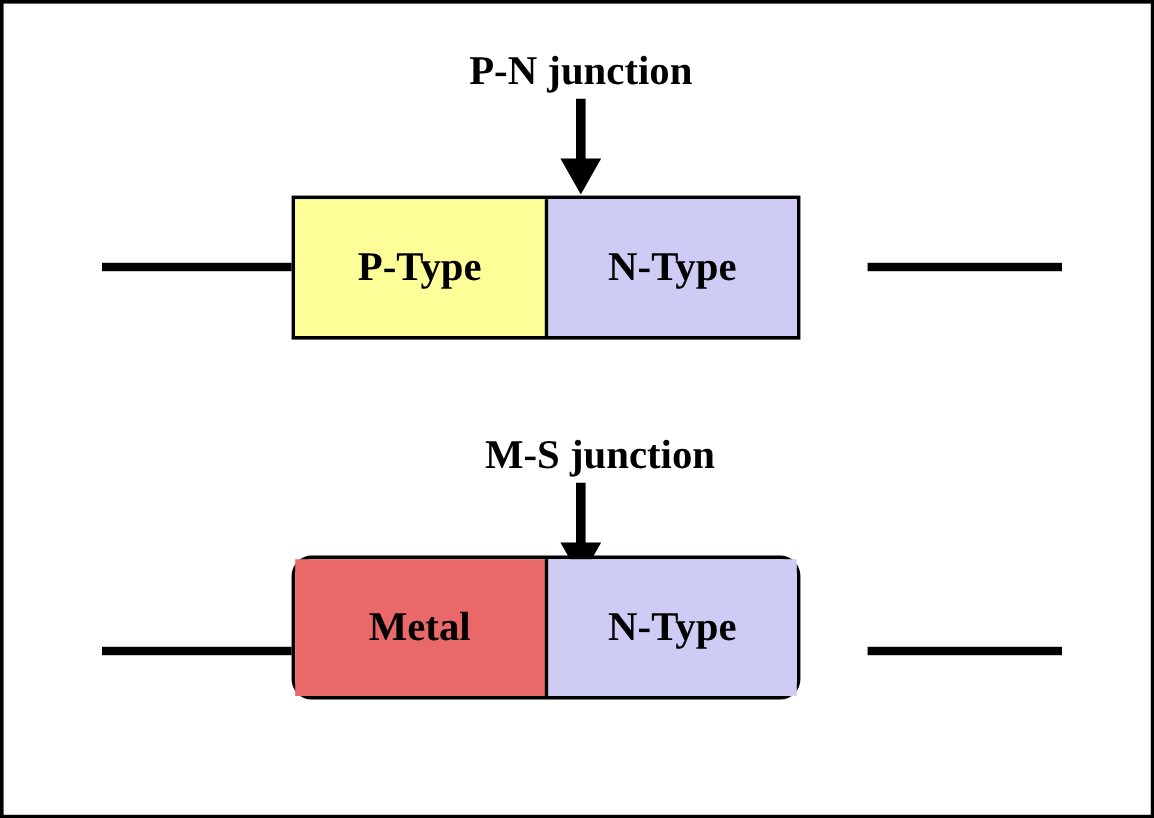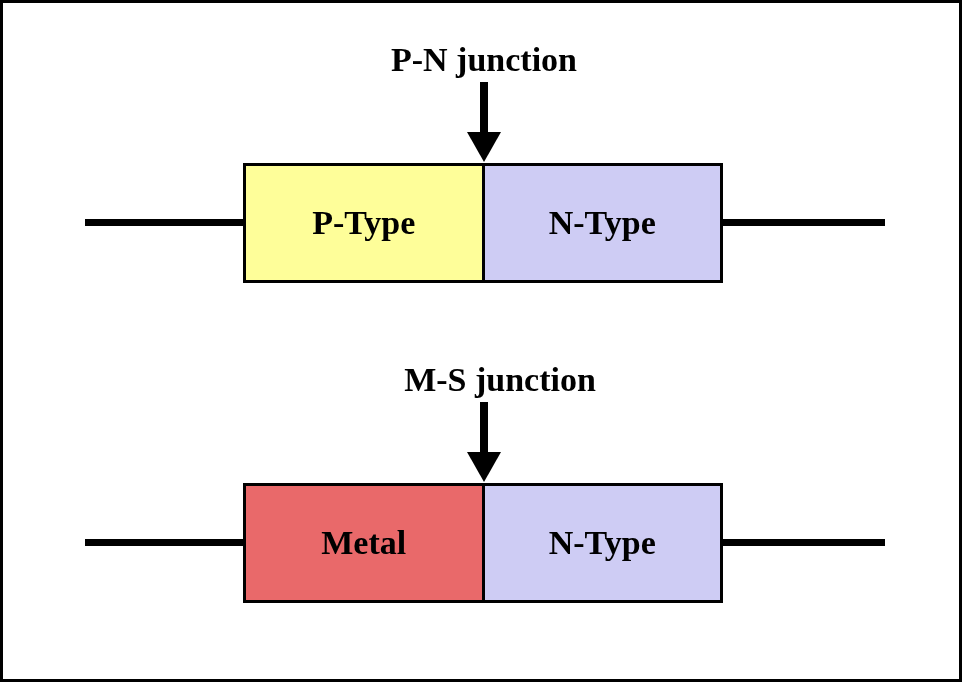--- a/index.html
+++ b/index.html
@@ -36,28 +36,28 @@
     position: absolute;
     left: 461px;
     width: 40px;
     height: 80px;
   }
   .arrow-top { top: 79px; }
   .arrow-bottom { top: 399px; }
   .box-pair {
     position: absolute;
     left: 240px;
-    width: 480px;
+    width: 424px;
     height: 120px;
     box-sizing: border-box;
     border: 3px solid #000000;
     display: flex;
   }
   .pair-top { top: 160px; }
-  .pair-bottom { top: 480px; }
+  .pair-bottom { top: 460px; border-radius: 17px; }
   .region {
     flex: 1 1 0;
     display: flex;
     align-items: center;
     justify-content: center;
     box-sizing: border-box;
   }
   .region.left-region { border-right: 3px solid #000000; }
   .region-label {
     font-size: 34px;

